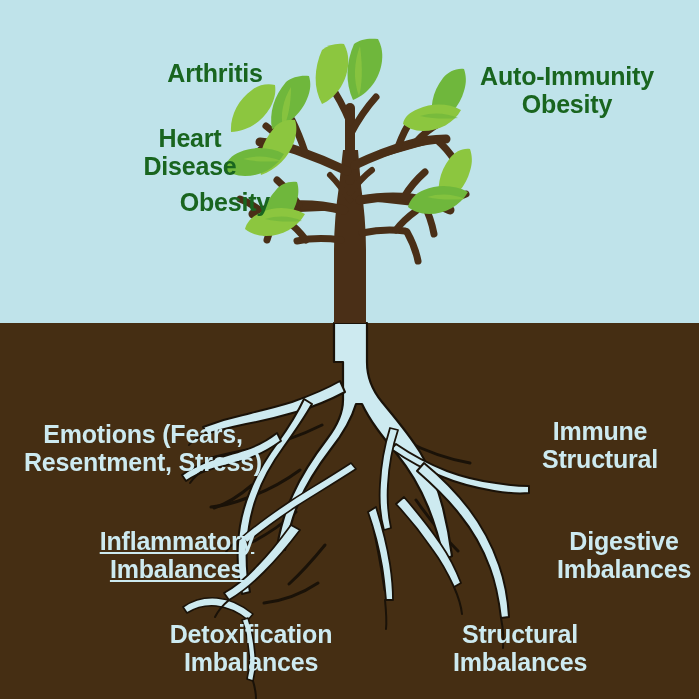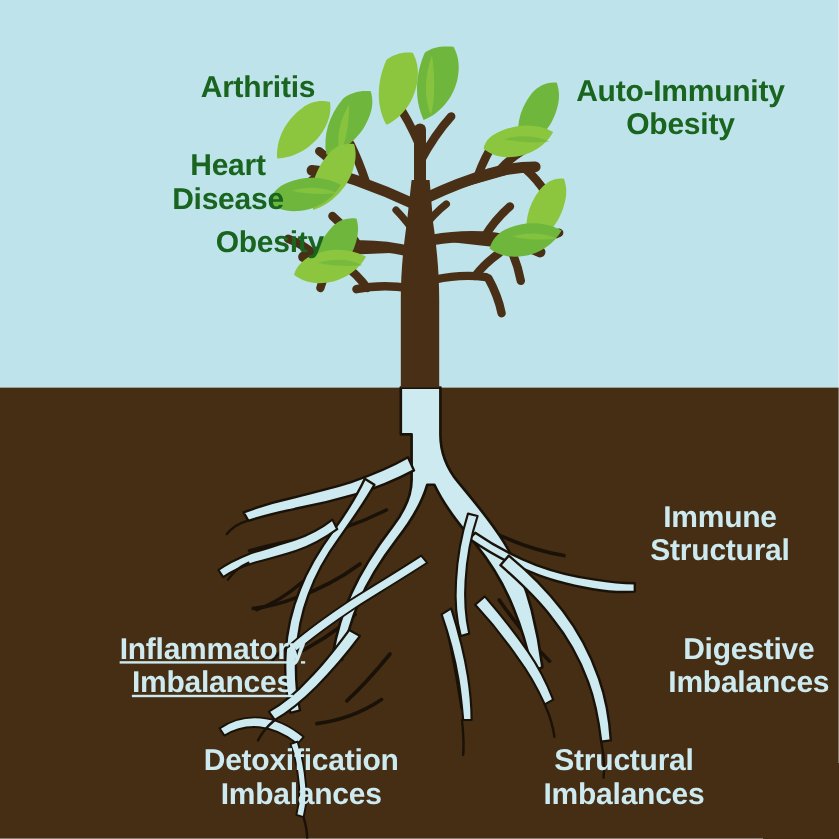--- a/index.html
+++ b/index.html
@@ -315,20 +315,22 @@
 
   <div class="label canopy-label align-center" id="label-auto-immunity">Auto-Immunity
 Obesity</div>
 
   <div class="label canopy-label align-center" id="label-heart-disease">Heart
 Disease</div>
 
 
   <div class="label canopy-label align-center" id="label-obesity">Obesity</div>
 
+  <div class="label root-label align-center" id="label-emotions">Emotions (Fears,
+Resentment, Stress)</div>
 
   <div class="label root-label align-center" id="label-immune">Immune
 Structural</div>
 
   <div class="label root-label align-center" id="label-inflammatory">Inflammatory
 Imbalances</div>
 
   <div class="label root-label align-center" id="label-digestive">Digestive
 Imbalances</div>
 

